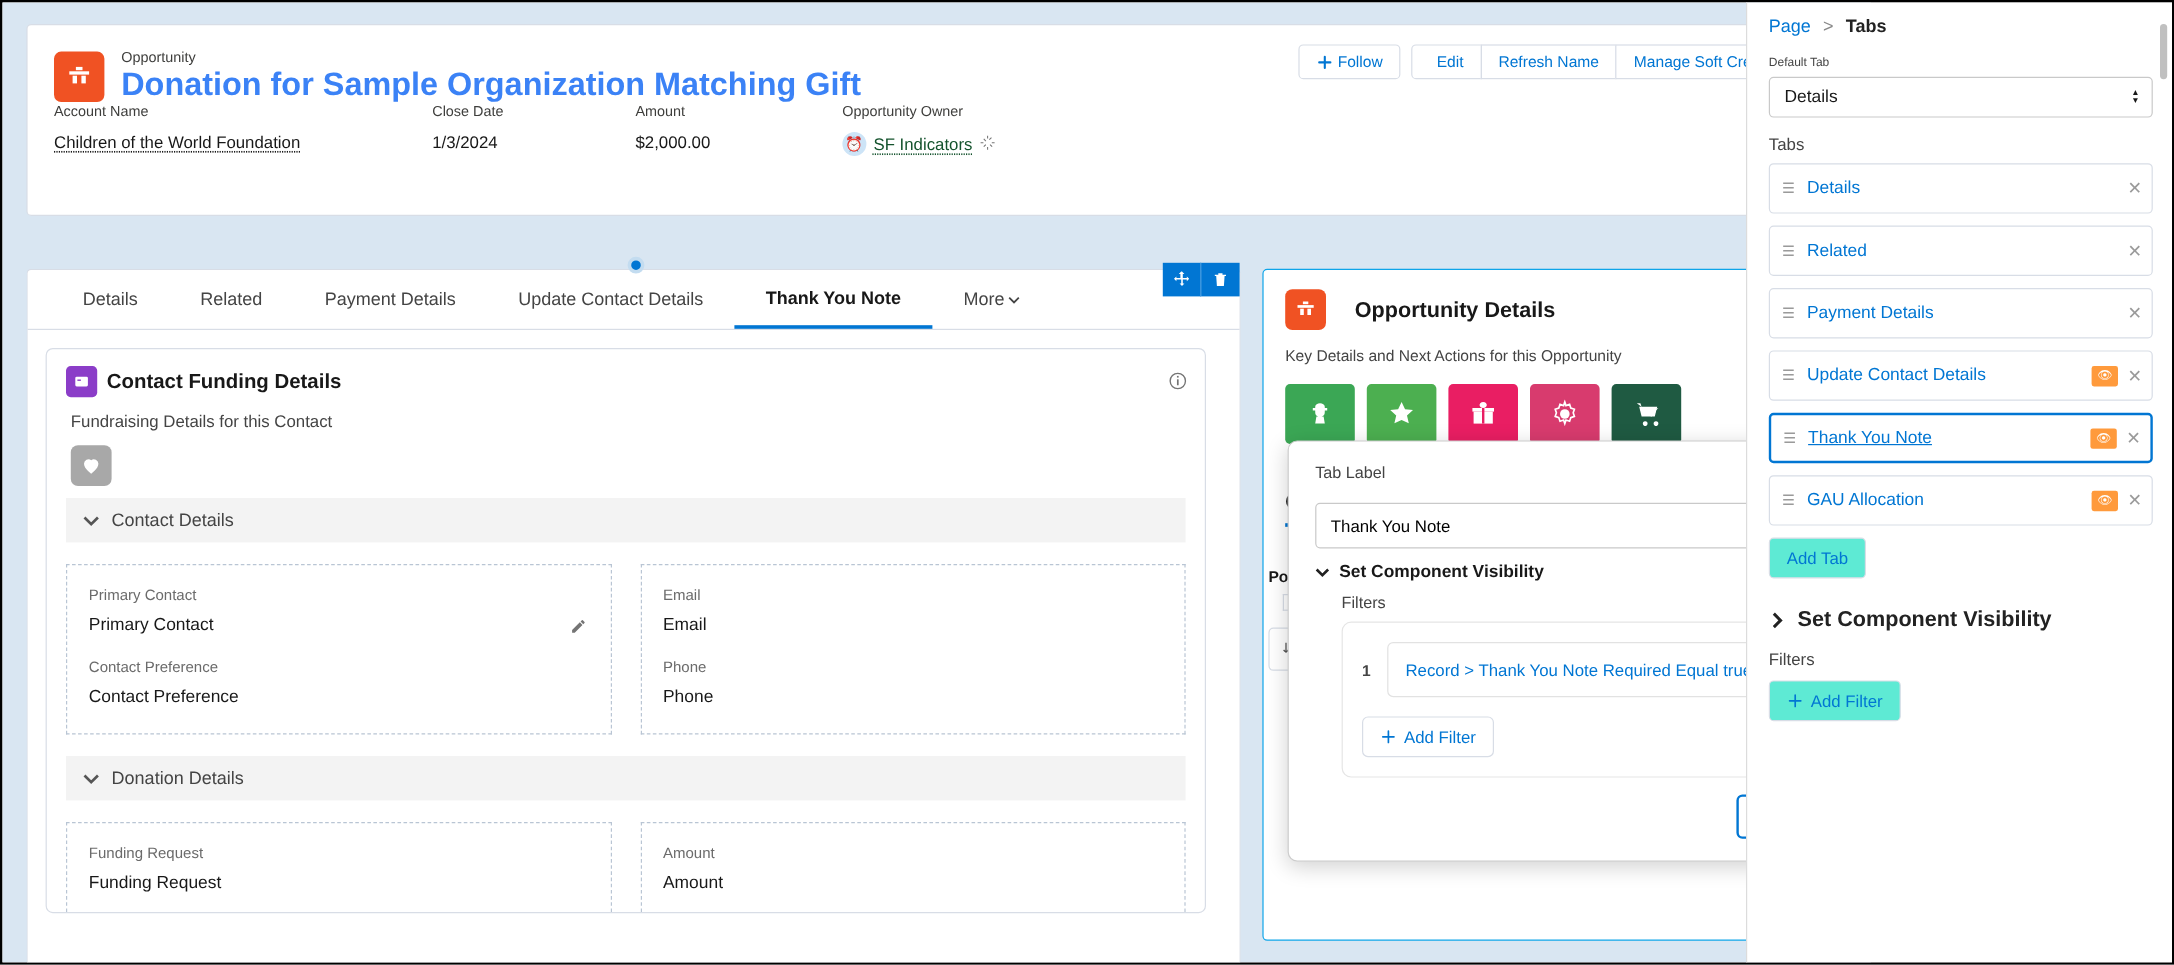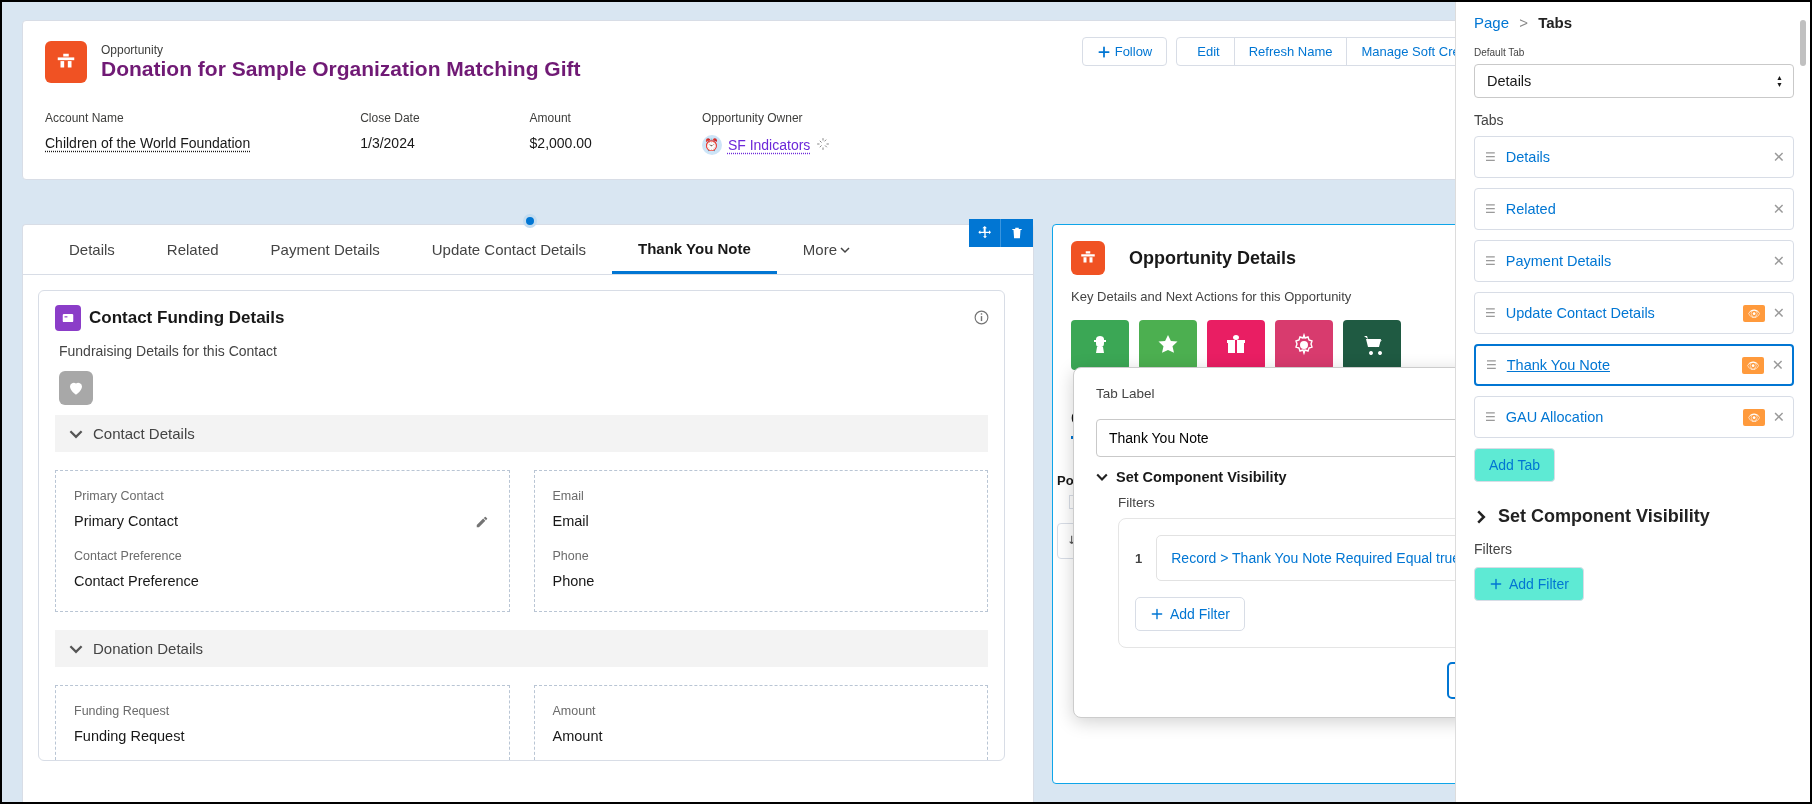--- a/index.html
+++ b/index.html
@@ -7,33 +7,33 @@
   .screen{ width:1812px; height:804px; border:2px solid #000; position:relative; overflow:hidden;}
   .left-pane{ position:absolute; left:0; top:0; width:1557px; height:100%; background:#d9e6f2;}
   .right-panel{ position:absolute; right:0; top:0; width:355px; height:100%; background:#fff; border-left:1px solid #dcdcdc; padding:12px 16px 12px 18px;}
   .rp-scroll{ position:absolute; right:4px; top:18px; width:6px; height:46px; background:#c0c0c0; border-radius:3px;}
 
   
   .header-card{ position:absolute; left:20px; top:18px; right:16px; height:160px; background:#fff; border:1px solid #d8dde6; border-radius:4px; padding:20px 22px 16px 22px;}
   .hc-top{ display:flex; align-items:center;}
   .obj-icon{ width:42px; height:42px; background:#f05223; border-radius:6px; display:flex; align-items:center; justify-content:center; color:#fff; margin-right:14px;}
   .obj-type{ font-size:12px; color:#3e3e3c;}
-  .obj-title{ font-size:21px; font-weight:700; color:#701a75;}
+  .obj-title{ font-size:27px; font-weight:700; color:#3b82f6;}
   .hc-buttons{ position:absolute; right:20px; top:16px; display:flex;}
   .btn{ font-size:13px; border:1px solid #d8dde6; background:#fff; border-radius:4px; padding:6px 14px; color:#0176d3; cursor:pointer; margin-left:-1px;}
   .btn.first{margin-left:0; border-radius:4px}
   .hc-buttons .seg{display:flex;}
   .hc-buttons .seg .btn{border-radius:0;}
   .hc-buttons .seg .btn:first-child{border-top-left-radius:4px;border-bottom-left-radius:4px;padding-left:20px;}
   .caret-btn{ padding:6px 8px; border-top-right-radius:4px;border-bottom-right-radius:4px;}
   .follow-btn svg{ margin-right:4px; }
-  .hc-fields{ display:flex; gap:110px; margin-top:28px;}
+  .hc-fields{ display:flex; gap:110px; }
   .hc-field .lbl{ font-size:12px; color:#3e3e3c; margin-bottom:10px;}
   .hc-field .val{ font-size:14px; color:#181818;}
-  .link{ color:#6d28d9; text-decoration:underline dotted; text-underline-offset:3px;}
+  .link{ color:#14532d; text-decoration:underline dotted; text-underline-offset:3px;}
   .owner-val{ display:flex; align-items:center; gap:6px;}
   .alarm{ width:20px; height:20px; background:#cde4f7; border-radius:50%; display:flex; align-items:center; justify-content:center; font-size:12px;}
   .owner-edit{ color:#747474;}
 
   
   .tabs-card{ position:absolute; left:20px; top:222px; width:1012px; bottom:0; background:#fff; border:1px solid #d8dde6; border-radius:4px 4px 0 0; border-bottom:none; }
   .tabs-card .drag-handles{ position:absolute; right:0; top:-6px; display:flex; }
   .drag-handle{ width:32px; height:28px; background:#0176d3; color:#fff; display:flex; align-items:center; justify-content:center; border-right:1px solid #3a95de;}
   .drag-handle:last-child{border-right:none;}
   .path-dot{ position:absolute; top:-11px; left:500px; width:14px; height:14px; background:#0176d3; border:3px solid #c3dcf0; border-radius:50%;}

